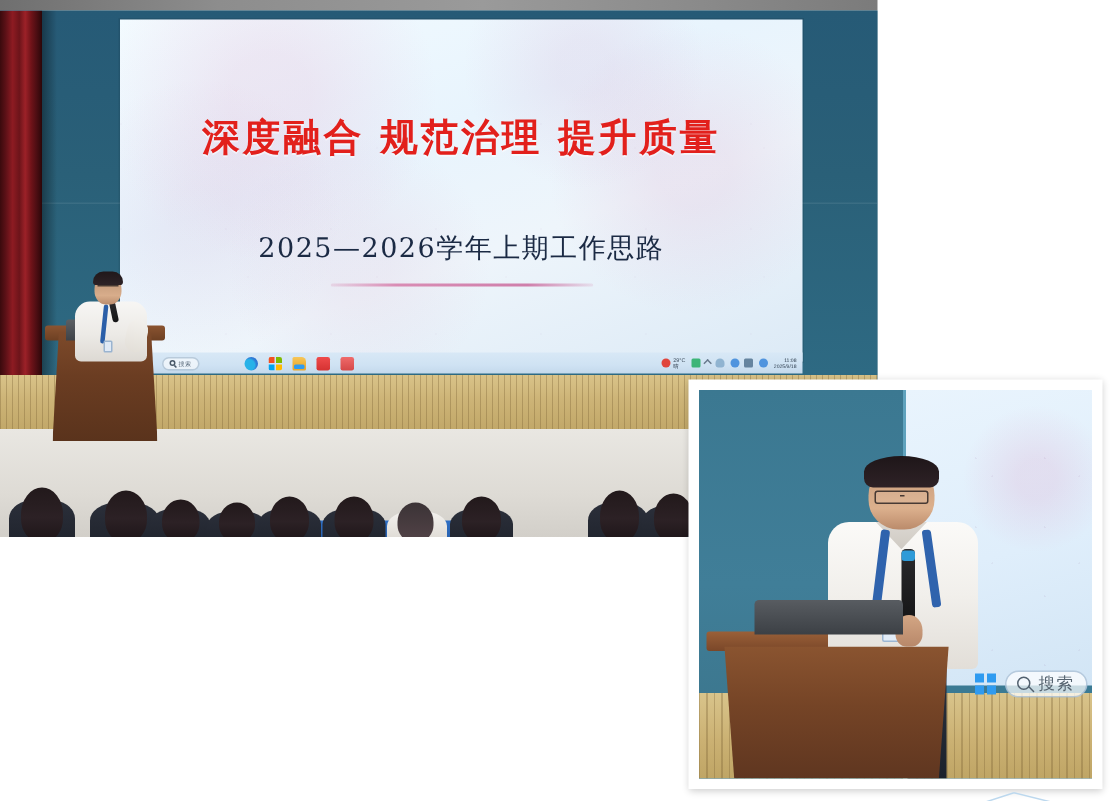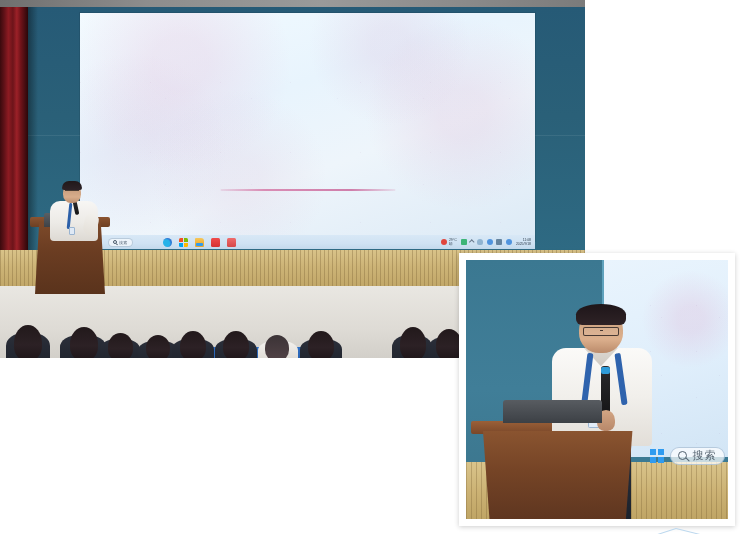--- a/index.html
+++ b/index.html
@@ -394,20 +394,22 @@
 
   <div class="main-photo">
 
     <div class="wall"></div>
     <div class="wall-seam" style="top:128px"></div>
     <div class="curtain"></div>
     <div class="curtain-shadow"></div>
 
     <div class="screen">
       <div class="screen-net"></div>
+      <div class="slide-title">深度融合  规范治理  提升质量</div>
+      <div class="slide-subtitle">2025—2026学年上期工作思路</div>
       <div class="slide-rule"></div>
     </div>
 
     <div class="taskbar">
       <div class="tb-left">
         <div class="tb-search">
           <span class="mag"></span>
           <span class="txt">搜索</span>
         </div>
       </div>

